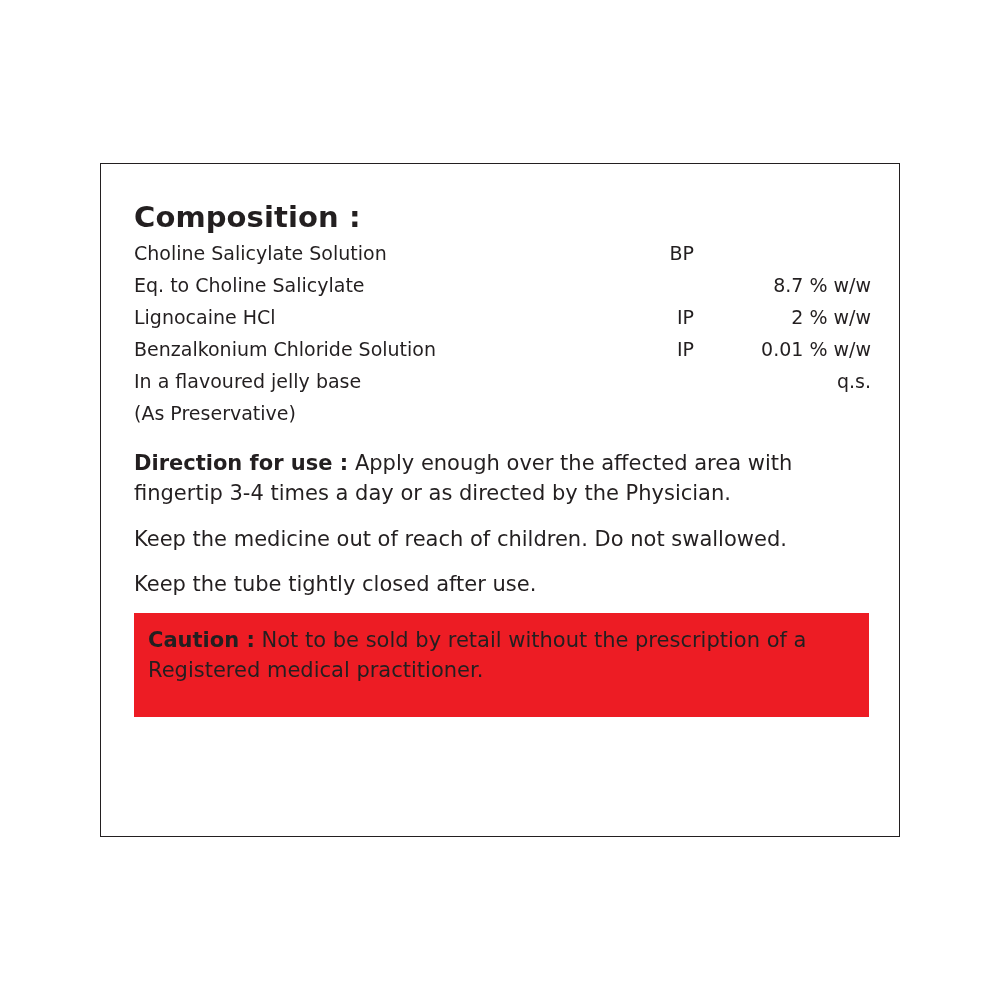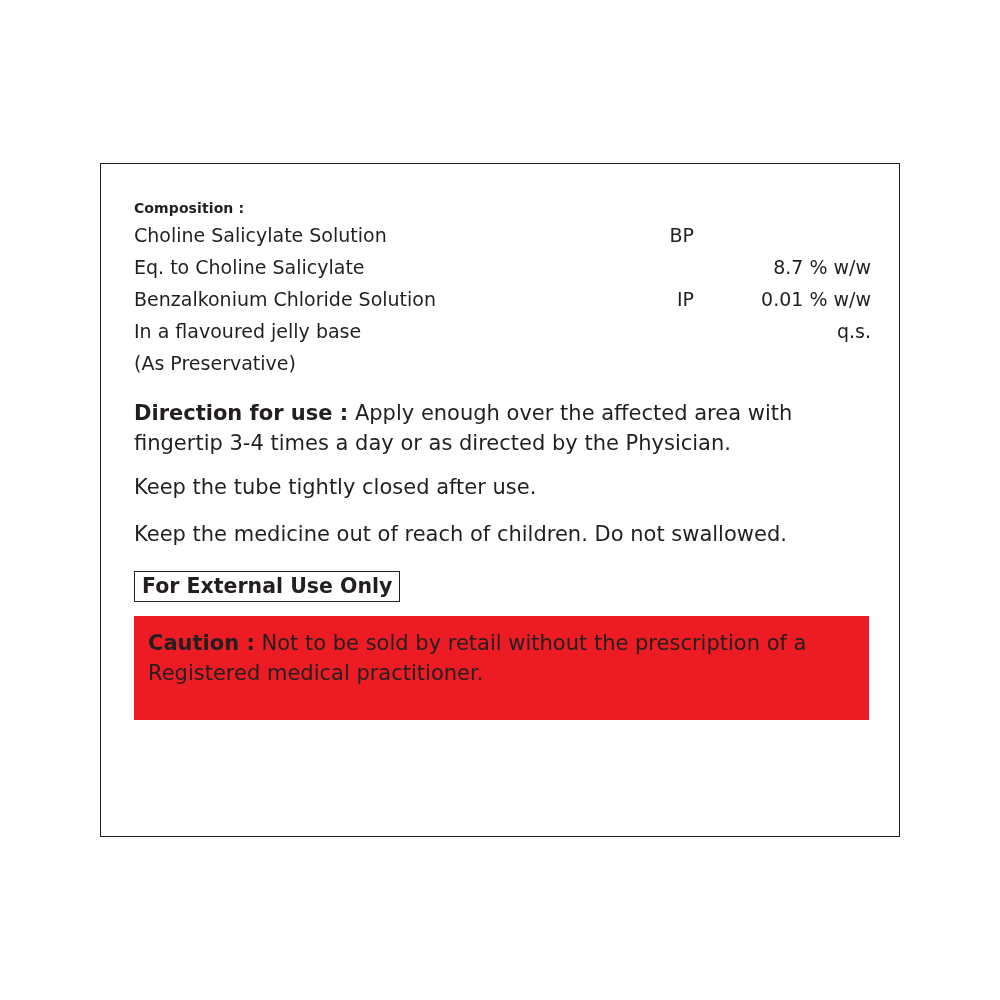--- a/index.html
+++ b/index.html
@@ -24,21 +24,21 @@
 
   .inner {
     position: absolute;
     left: 33px;
     top: 36px;
     right: 28px;
   }
 
   .heading {
     font-weight: bold;
-    font-size: 14px;
+    font-size: 29px;
     color: #231f20;
     letter-spacing: 0.1px;
   }
 
   .comp-table {
     margin-top: 6px;
     width: 100%;
     border-collapse: collapse;
   }
 
@@ -122,20 +122,25 @@
           <td class="col-name">Choline Salicylate Solution</td>
           <td class="col-std">BP</td>
           <td class="col-val"></td>
         </tr>
         <tr>
           <td class="col-name">Eq. to Choline Salicylate</td>
           <td class="col-std"></td>
           <td class="col-val">8.7 % w/w</td>
         </tr>
         <tr>
+          <td class="col-name">Lignocaine HCl</td>
+          <td class="col-std">IP</td>
+          <td class="col-val">2 % w/w</td>
+        </tr>
+        <tr>
           <td class="col-name">Benzalkonium Chloride Solution</td>
           <td class="col-std">IP</td>
           <td class="col-val">0.01 % w/w</td>
         </tr>
         <tr>
           <td class="col-name">In a flavoured jelly base</td>
           <td class="col-std"></td>
           <td class="col-val">q.s.</td>
         </tr>
         <tr>
@@ -143,25 +148,24 @@
           <td class="col-std"></td>
           <td class="col-val"></td>
         </tr>
       </tbody>
     </table>
 
     <div class="block">
       <p class="para"><b>Direction for use :</b><span> Apply enough over the affected area with fingertip 3-4 times a day or  as directed by the Physician.</span></p>
 
 
+      <p class="para">Keep the medicine out of reach of children. Do not swallowed.</p>
+
       <p class="para spaced">Keep the tube tightly closed after use.</p>
-
-      <p class="para">Keep the medicine out of reach of children. Do not swallowed.</p>
     </div>
 
-    <div class="ext-use">For External Use Only</div>
 
     <div class="caution-bar">
       <div class="caution-text"><b>Caution :</b><span> Not to be sold by retail without the prescription of a Registered medical practitioner.</span></div>
     </div>
 
   </div>
 </div>
 
 </body></html>

